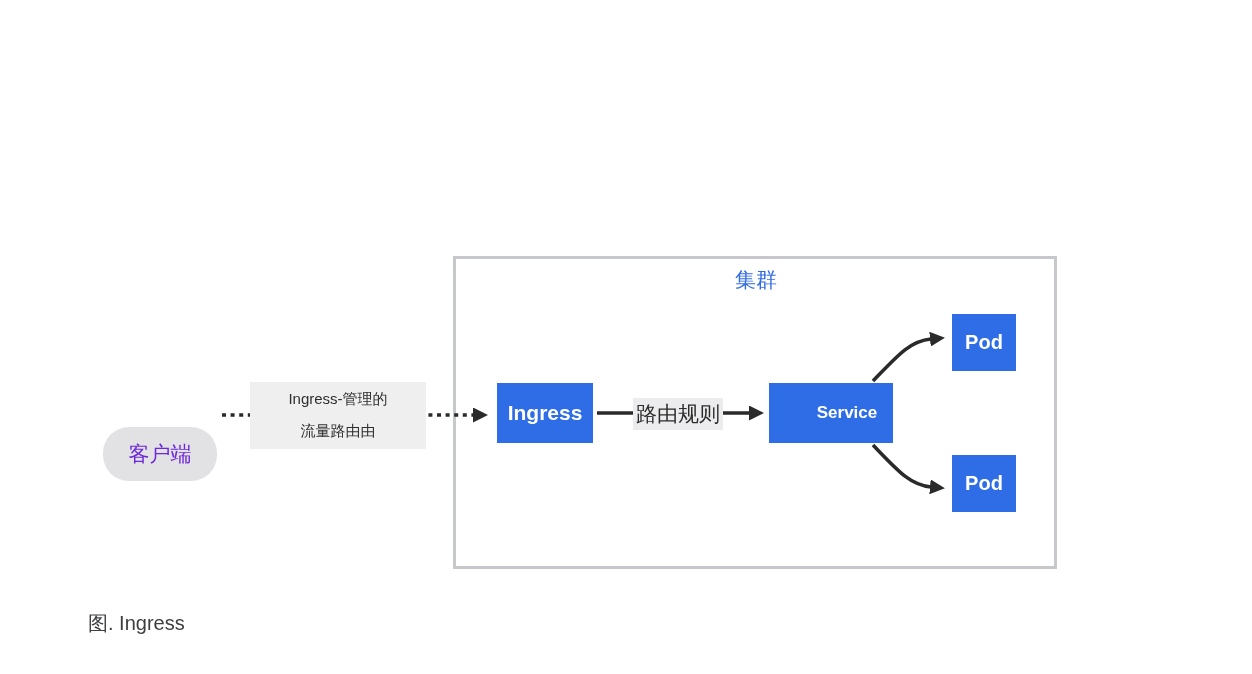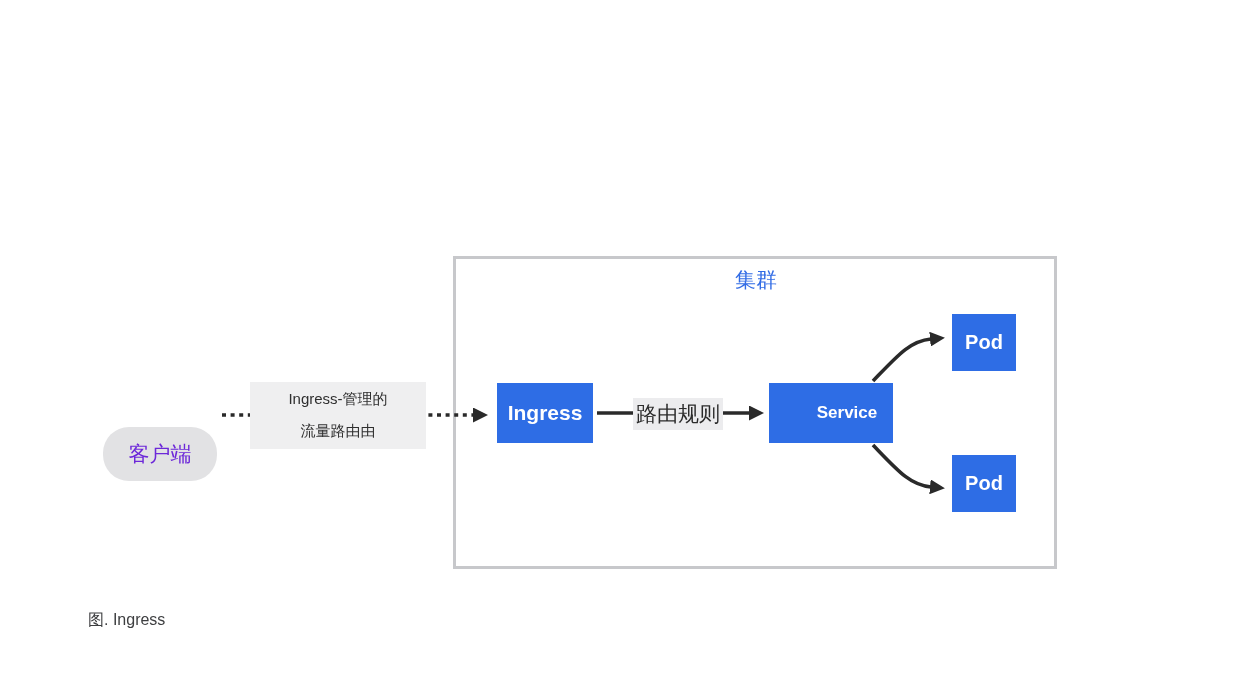--- a/index.html
+++ b/index.html
@@ -42,21 +42,21 @@
     top: 190px;
     width: 1010px;
     font-size: 20.5px;
     line-height: 34px;
     color: #2e2f31;
   }
   .figure-caption {
     position: absolute;
     left: 88px;
     top: 610px;
-    font-size: 16px;
+    font-size: 20px;
     color: #3d3e40;
   }
 
   
   .cluster-box {
     position: absolute;
     left: 453px;
     top: 256px;
     width: 604px;
     height: 313px;

